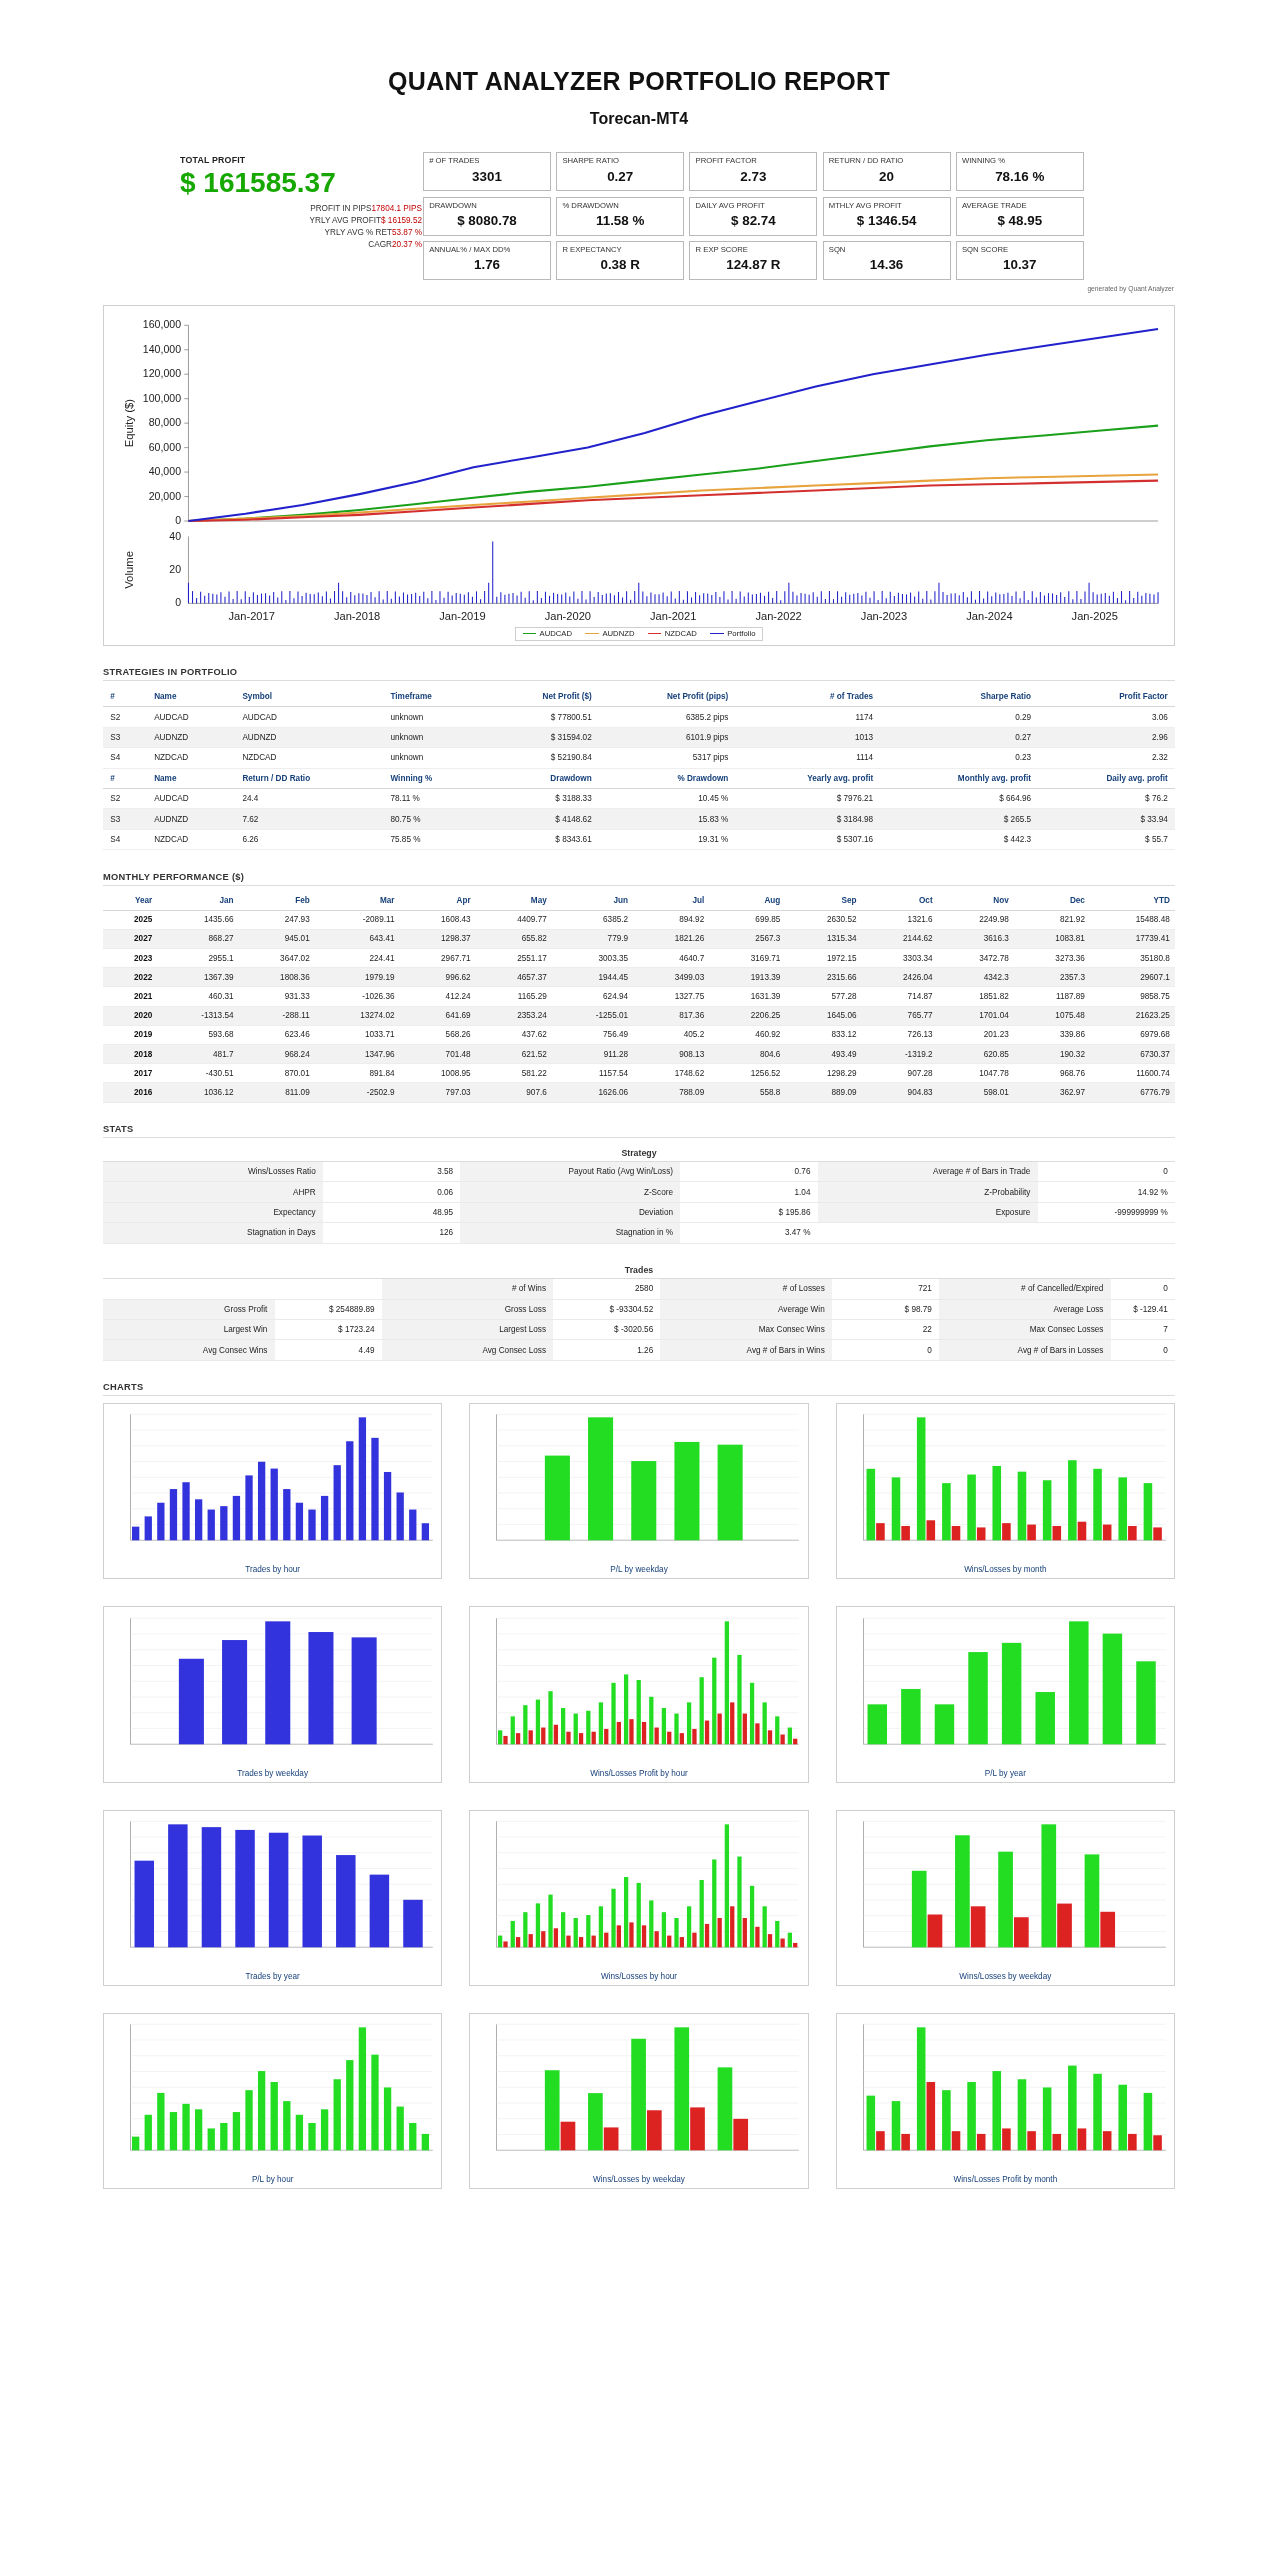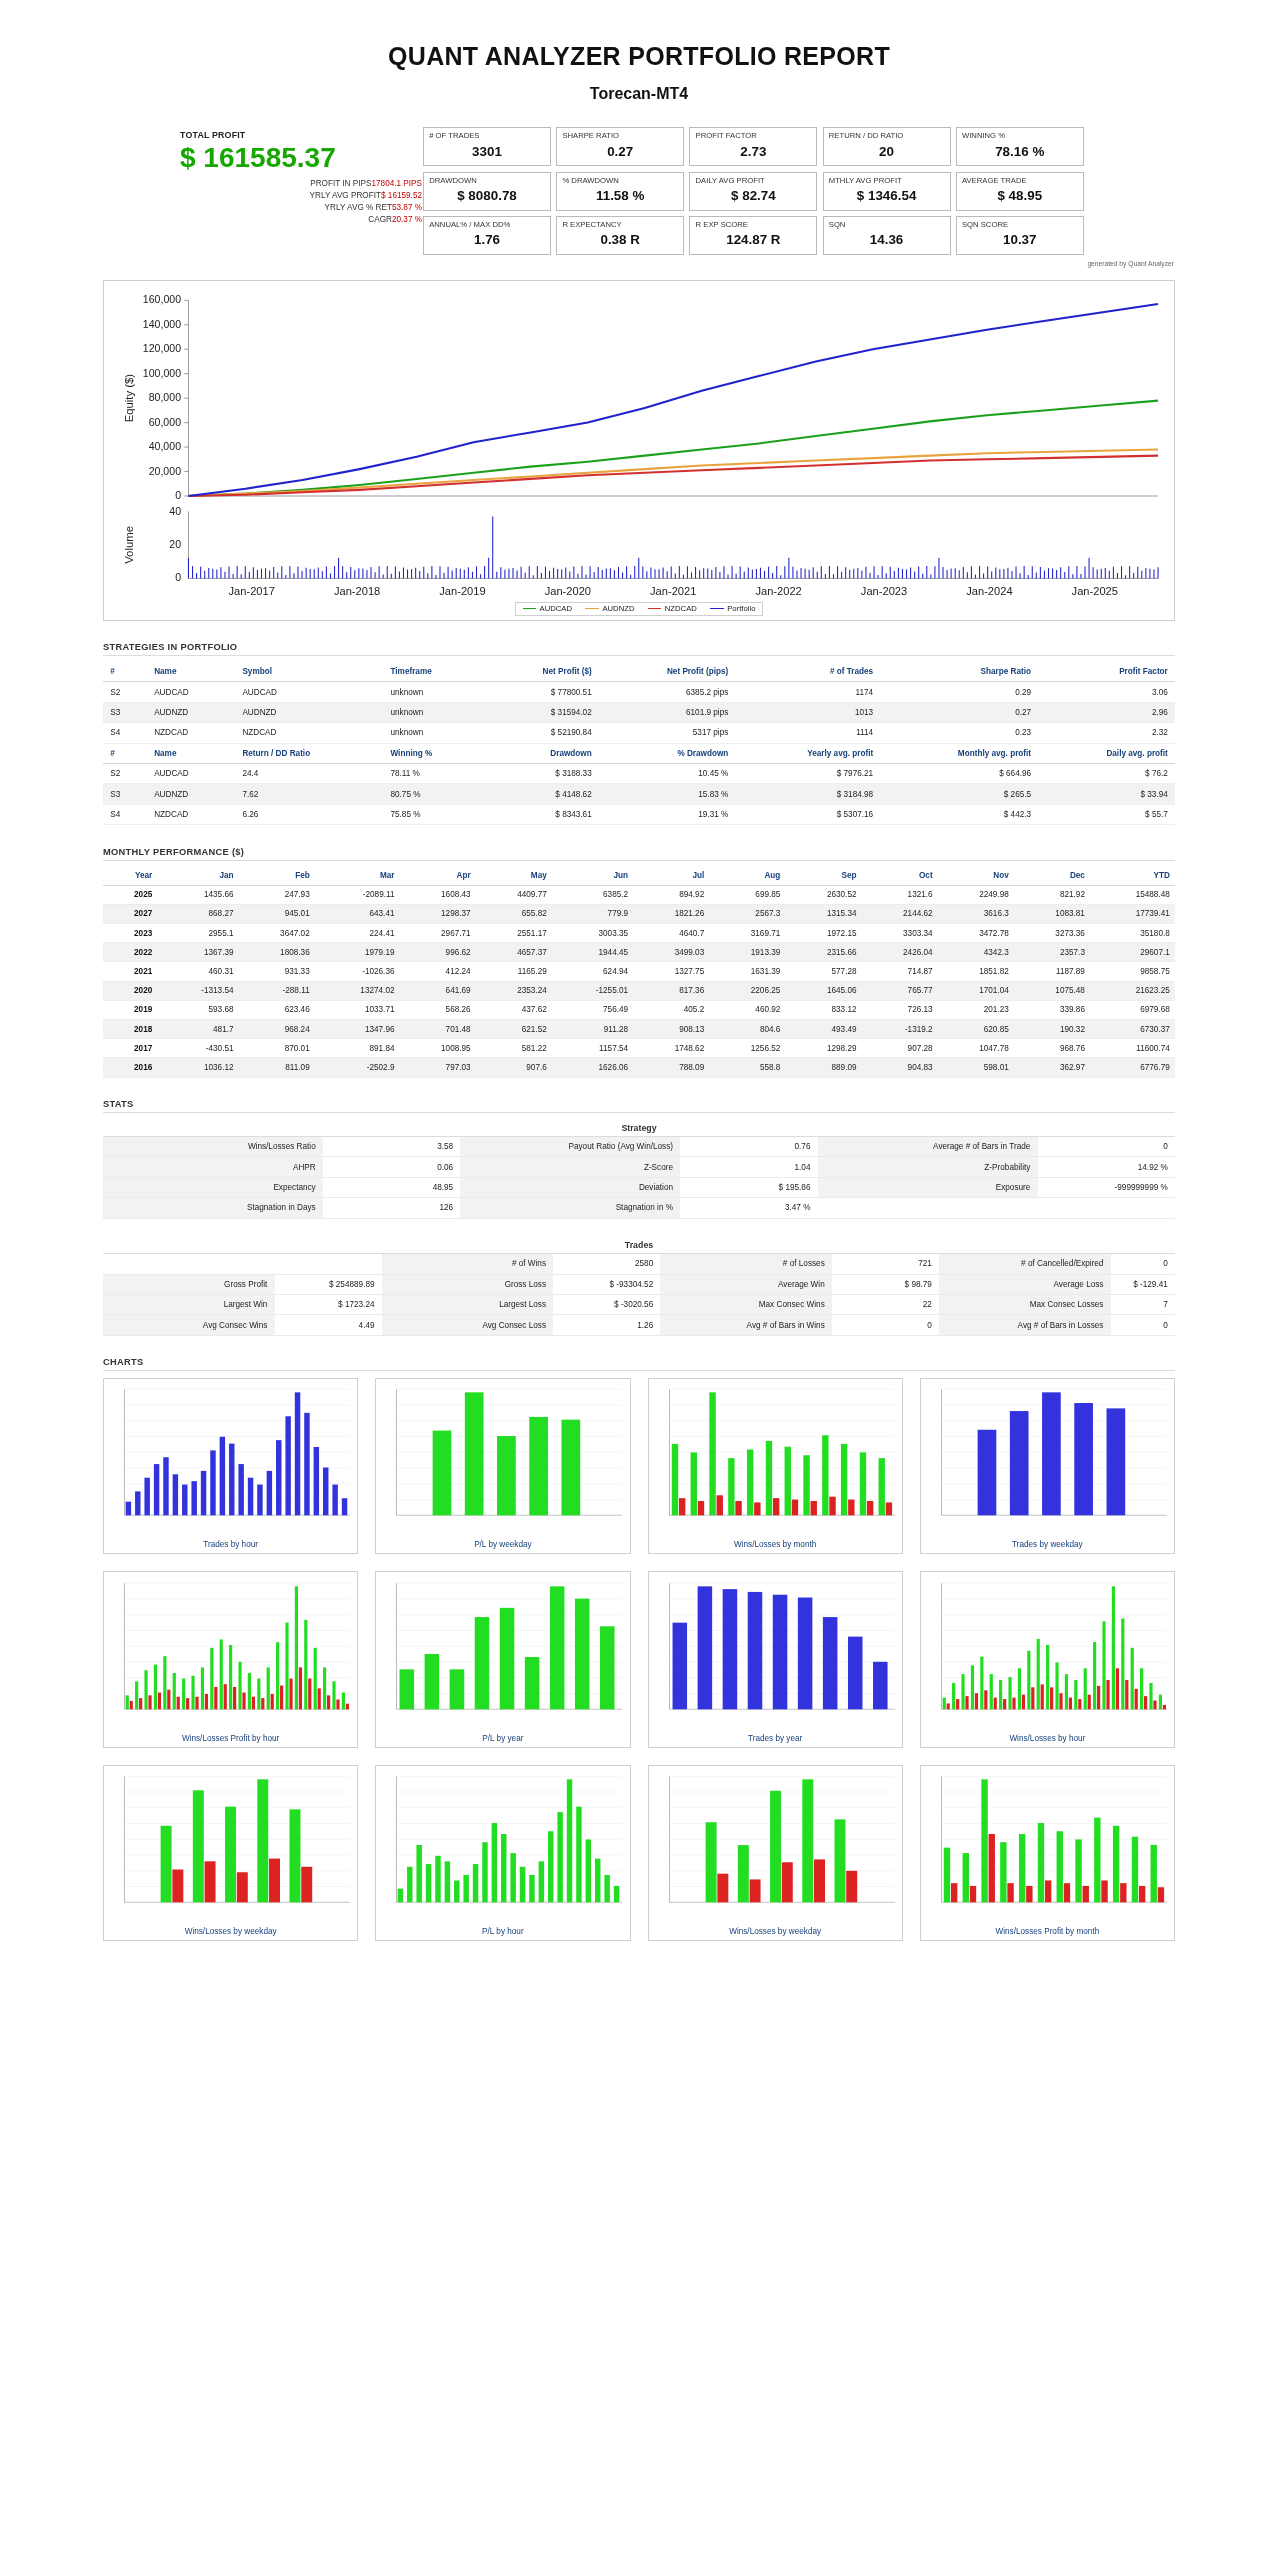--- a/index.html
+++ b/index.html
@@ -1,18 +1,18 @@
 <!DOCTYPE html>
 <html style="font-size:8.2px"><head>
 <meta charset="utf-8">
 <style>
   html,body{margin:0;padding:0;background:#f0f0f0;}
   body{font-family:"Liberation Sans", sans-serif;}
   .page{width:1278px;min-height:3040px;background:#ffffff;margin:0 auto;position:relative;}
-  .inner{width:1072px;margin:0 auto;padding-top:42px;}
+  .inner{width:1072px;margin:0 auto;padding-top:67px;}
 
   h1.report-title{font-size:25px;font-weight:bold;text-align:center;margin:0 0 14.4px 0;color:#111;letter-spacing:0.3px;}
   .sub-title{text-align:center;font-size:16px;font-weight:bold;margin:0 0 24px 0;color:#111;}
 
   
   .summary{display:flex;align-items:flex-start;gap:1px;padding-left:77px;}
   .profit-block{width:242px;padding-top:3.1px;}
   .profit-label{font-size:8.8px;font-weight:bold;color:#222;letter-spacing:0.2px;margin-bottom:2.1px;}
   .profit-value{font-size:28px;font-weight:bold;color:#16a800;line-height:1.05;margin-bottom:5.2px;}
   .profit-rows{width:100%;}
@@ -51,21 +51,21 @@
   .neg{color:#cc0000;}
 
   .stats-sub{text-align:center;font-size:8.8px;font-weight:bold;color:#333;padding:4.1px 0 3.1px 0;border-bottom:0.5px solid #dcdcdc;margin-bottom:0;}
   .stbl{border-collapse:collapse;width:100%;font-size:8.2px;}
   .stbl td{padding:5.2px 7.2px;border-bottom:0.5px solid #eaeaea;color:#222;}
   .stbl td.k{text-align:right;background:#f2f2f2;width:16%;}
   .stbl td.v{text-align:right;width:10%;}
   .stbl td.sp{background:#fff;border-bottom:0.5px solid #eaeaea;}
 
   
-  .charts-grid{display:grid;grid-template-columns:repeat(4,1fr);gap:17px;margin-top:7.2px;}
+  .charts-grid{display:grid;grid-template-columns:repeat(3,1fr);gap:27px;margin-top:7.2px;}
   .mini{border:0.5px solid #cfcfcf;background:#fff;padding:3.1px;box-sizing:border-box;}
   .mini .cap{text-align:center;font-size:8.2px;color:#16407a;padding:3.1px 0 1px 0;}
   .mini svg{display:block;width:100%;height:155px;}
   .eq-svg{display:block;width:100%;height:309px;}
 </style>
 </head>
 <body>
 
 <div class="page">
 <div class="inner">

